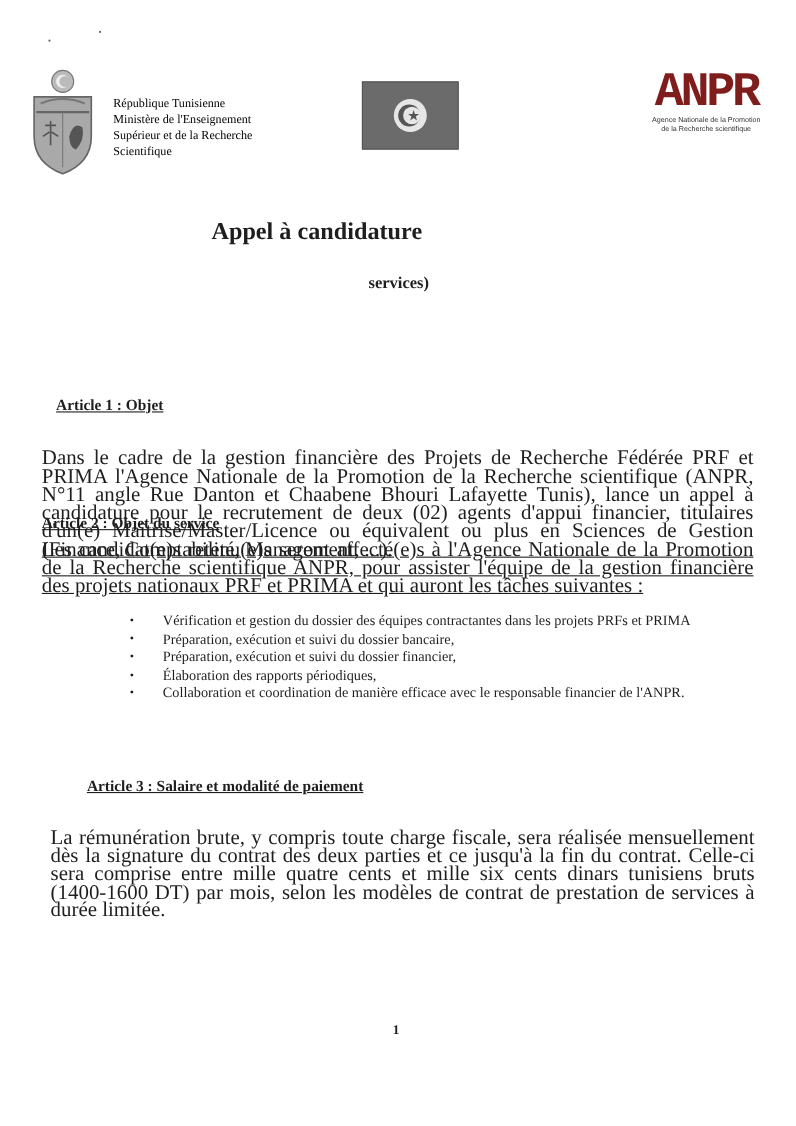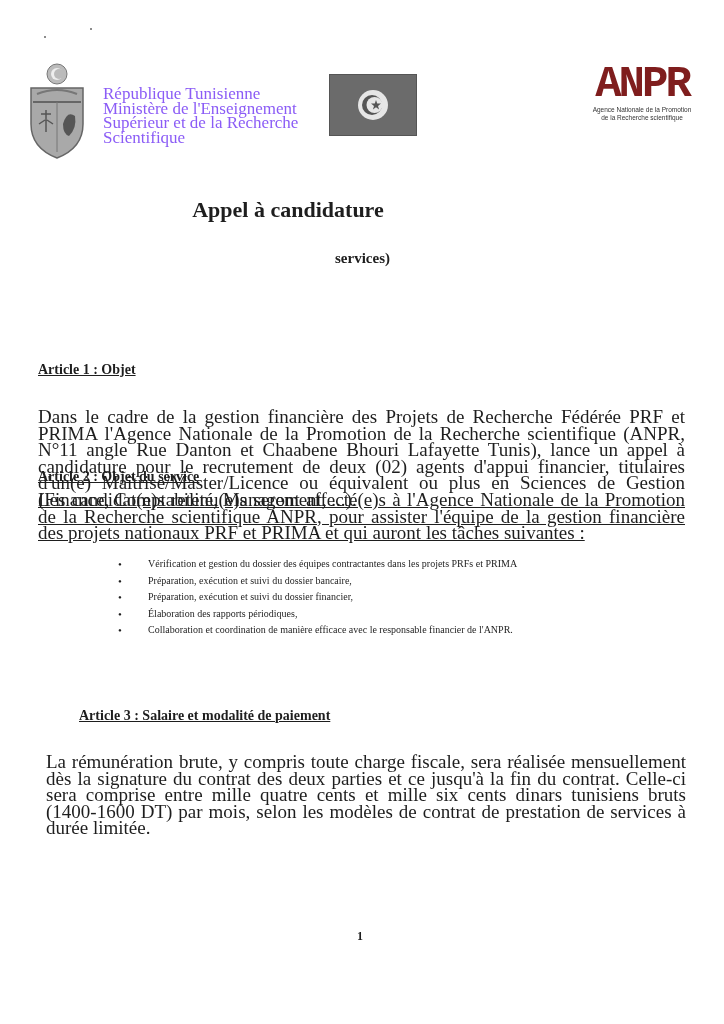--- a/index.html
+++ b/index.html
@@ -1,31 +1,31 @@
 <!DOCTYPE html>
 <html><head>
 <meta charset="utf-8">
 <style>
   html, body { margin:0; padding:0; }
   body { width:724px; height:1024px; background:#ffffff; position:relative; overflow:hidden;
          font-family:"Liberation Serif", "DejaVu Serif", serif; color:#1e1e1e; }
   .abs { position:absolute; }
   .scan-dot { position:absolute; width:2px; height:2px; background:#666; border-radius:50%; }
   .emblem { left:27px; top:62px; width:60px; height:98px; }
-  .ministry { left:103px; top:87px; font-size:17px; line-height:14.5px; color:#8b5cf6; }
+  .ministry { left:103px; top:87px; font-size:11px; line-height:14.5px; color:#000000; }
   .flag { left:329px; top:74px; width:86px; height:60px; background:#6b6b6b; border:1px solid #555; }
   .flag .disc { position:absolute; left:28px; top:15px; width:30px; height:30px; border-radius:50%; background:#e6e6e6; }
   .anpr { left:586px; top:62px; width:112px; height:80px; text-align:center; }
   .anpr .logo { font-family:Liberation Mono, monospace; font-weight:bold; font-size:44px; line-height:44px; color:#7f1d1d; letter-spacing:-3px; }
   .anpr .sub { font-family:"Liberation Sans", sans-serif; font-size:6.5px; line-height:8px; color:#333; }
   .title { left:0; width:576px; top:197px; text-align:center; font-size:22px; font-weight:bold; }
   .subtitle { left:30px; width:665px; top:243px; text-align:center; font-size:15px; font-weight:bold; line-height:30px; }
   .heading { font-size:14px; font-weight:bold; text-decoration:underline; }
   .para { font-size:19px; line-height:16.5px; text-align:justify;margin-top:12px; }
-  .bullets { left:118px; width:565px; top:556px; font-size:10px; line-height:16.5px; margin:0; padding:0; list-style:none; }
+  .bullets { left:118px; width:565px; top:556px; font-size:13px; line-height:16.5px; margin:0; padding:0; list-style:none; }
   .bullets li { position:relative; padding-left:30px; text-align:justify; }
   .bullets li::before { content:"\2022"; position:absolute; left:0; top:0; font-size:11px; }
   .pagenum { left:357px; top:929px; font-size:12px; font-weight:bold; }
 </style>
 </head>
 <body>
 
 <span class="scan-dot" style="left:44px;top:36px;"></span>
 <span class="scan-dot" style="left:90px;top:28px;"></span>
 
@@ -65,21 +65,21 @@
   <div class="sub">Agence Nationale de la Promotion</div>
   <div class="sub">de la Recherche scientifique</div>
 </div>
 
 <div class="abs title">Appel à candidature</div>
 
 <div class="abs subtitle">
   <div>services)</div>
 </div>
 
-<div class="abs heading" style="left:38px;top:362px;">Article 1 : Objet</div>
+<div class="abs heading" style="left:51px;top:362px;">Article 1 : Objet</div>
 <div class="abs para" style="left:38px;width:647px;top:397px;">Dans le cadre de la gestion financière des Projets de Recherche Fédérée PRF et PRIMA l'Agence Nationale de la Promotion de la Recherche scientifique (ANPR, N°11 angle Rue Danton et Chaabene Bhouri Lafayette Tunis), lance un appel à candidature pour le recrutement de deux (02) agents d'appui financier, titulaires d'un(e) Maîtrise/Master/Licence ou équivalent ou plus en Sciences de Gestion (Finance, Comptabilité, Management, ...).</div>
 
 <div class="abs heading" style="left:38px;top:469px;">Article 2 : Objet du service</div>
 <div class="abs para" style="left:38px;width:647px;top:480px;text-decoration:underline;">Les candidat(e)s retenu(e)s seront affecté(e)s à l'Agence Nationale de la Promotion de la Recherche scientifique ANPR, pour assister l'équipe de la gestion financière des projets nationaux PRF et PRIMA et qui auront les tâches suivantes :</div>
 <ul class="abs bullets">
   <li>Vérification et gestion du dossier des équipes contractantes dans les projets PRFs et PRIMA</li>
   <li>Préparation, exécution et suivi du dossier bancaire,</li>
   <li>Préparation, exécution et suivi du dossier financier,</li>
   <li>Élaboration des rapports périodiques,</li>
   <li>Collaboration et coordination de manière efficace avec le responsable financier de l'ANPR.</li>

